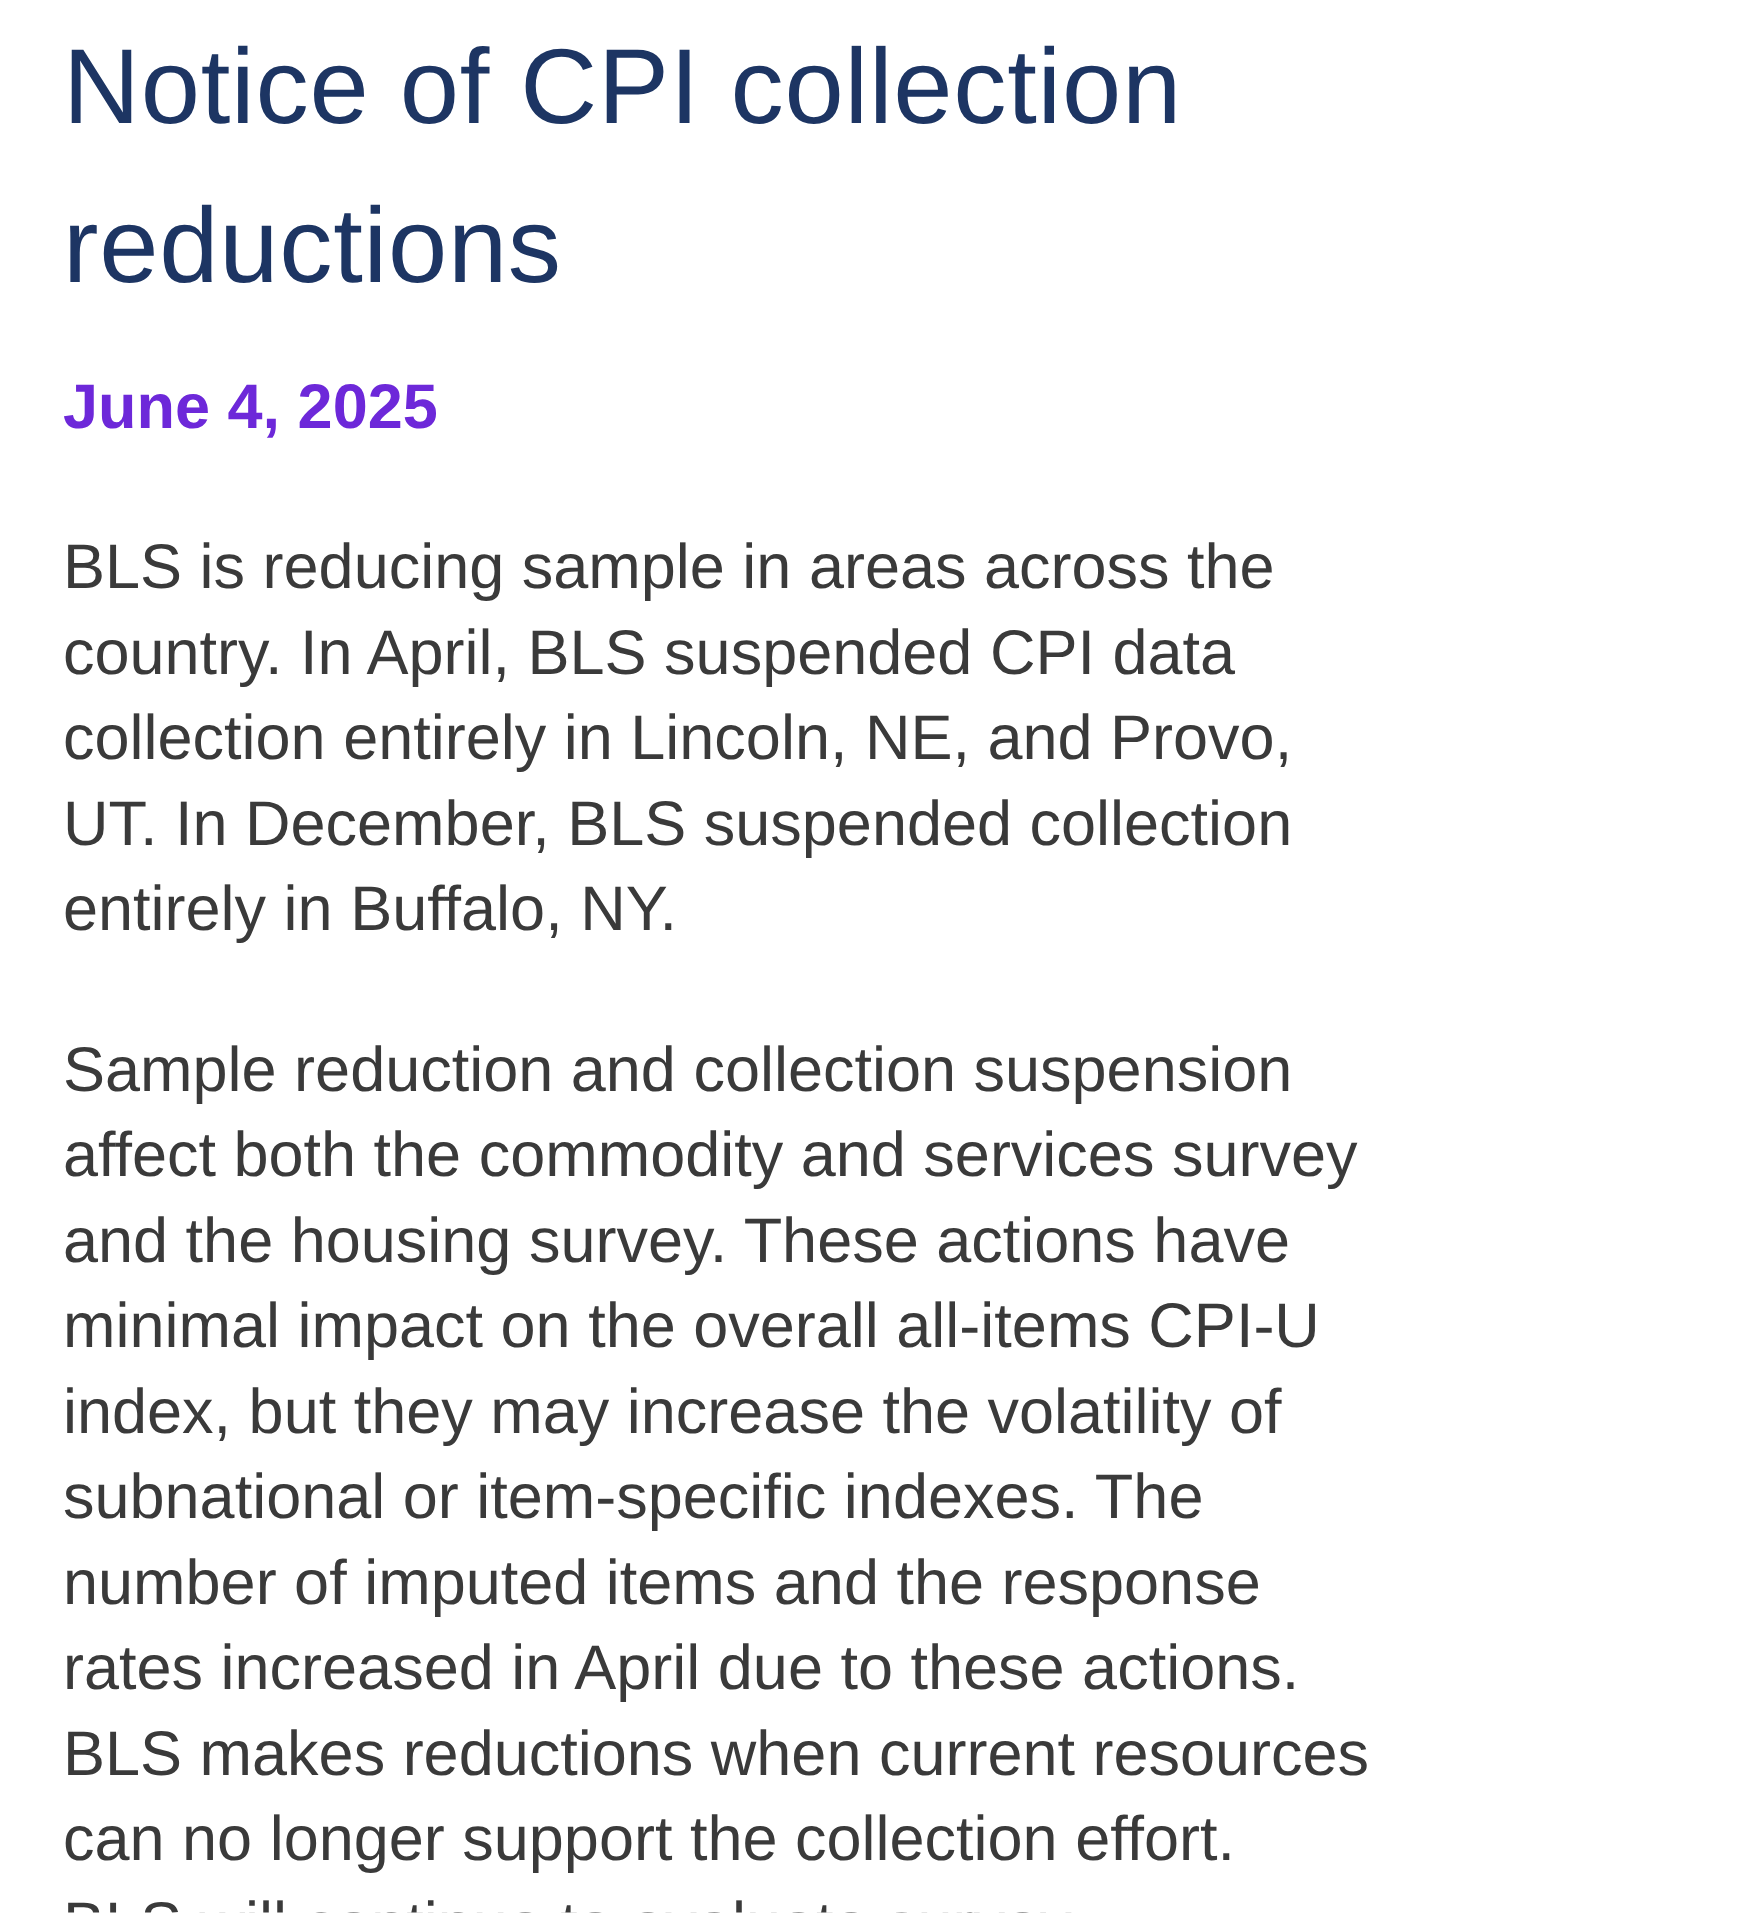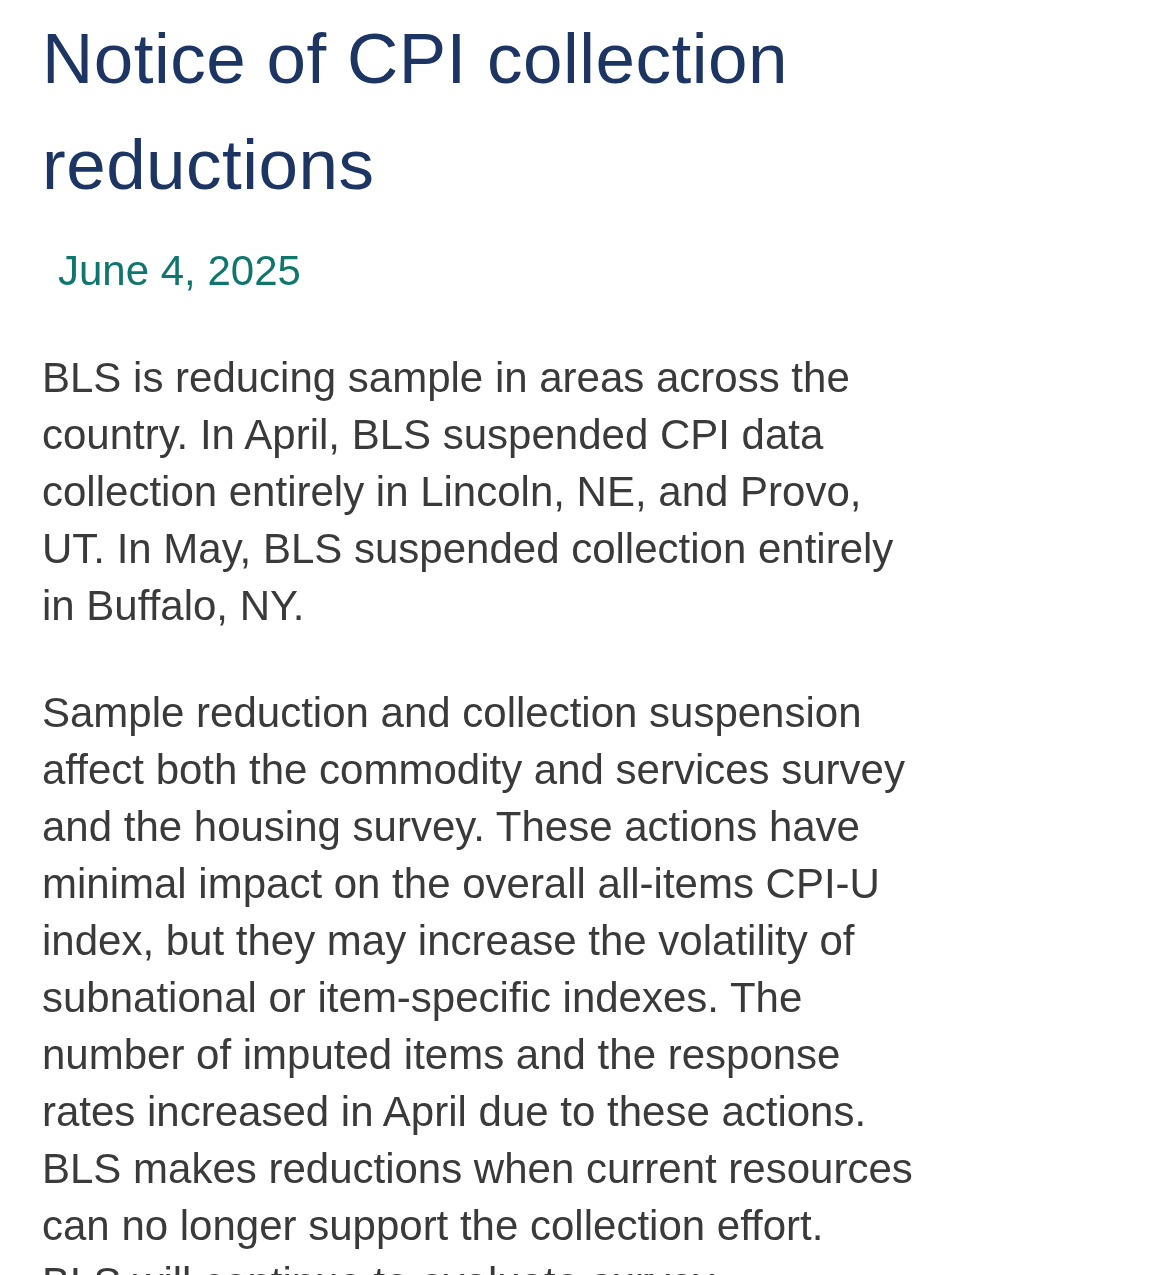--- a/index.html
+++ b/index.html
@@ -21,39 +21,39 @@
   }
   .article h1 {
     margin: 0 0 24px 0;
     font-size: 71px;
     line-height: 106px;
     font-weight: 400;
     letter-spacing: 0.5px;
     color: #1d3563;
   }
   .article .date {
-    margin: 0 0 50px 16px;
+    margin: 0 0 50px 0;
     font-size: 42px;
     line-height: 57px;
-    font-weight: 400;
-    color: #0f766e;
+    font-weight: 700;
+    color: #6d28d9;
   }
   .article p.body-para {
     margin: 0 0 50px 0;
     max-width: 1086px;
     font-size: 42px;
     line-height: 57px;
     font-weight: 400;
     color: #3a3a3a;
   }
 </style>
 </head>
 <body>
 
 <div class="article">
   <h1>Notice of CPI collection reductions</h1>
 
   <p class="date">June 4, 2025</p>
 
-  <p class="body-para">BLS is reducing sample in areas across the country. In April, BLS suspended CPI data collection entirely in Lincoln, NE, and Provo, UT. In May, BLS suspended collection entirely in Buffalo, NY.</p>
+  <p class="body-para">BLS is reducing sample in areas across the country. In April, BLS suspended CPI data collection entirely in Lincoln, NE, and Provo, UT. In December, BLS suspended collection entirely in Buffalo, NY.</p>
 
   <p class="body-para">Sample reduction and collection suspension affect both the commodity and services survey and the housing survey. These actions have minimal impact on the overall all-items CPI-U index, but they may increase the volatility of subnational or item-specific indexes. The number of imputed items and the response rates increased in April due to these actions. BLS makes reductions when current resources can no longer support the collection effort. BLS will continue to evaluate survey operations.</p>
 </div>
 
 </body></html>

